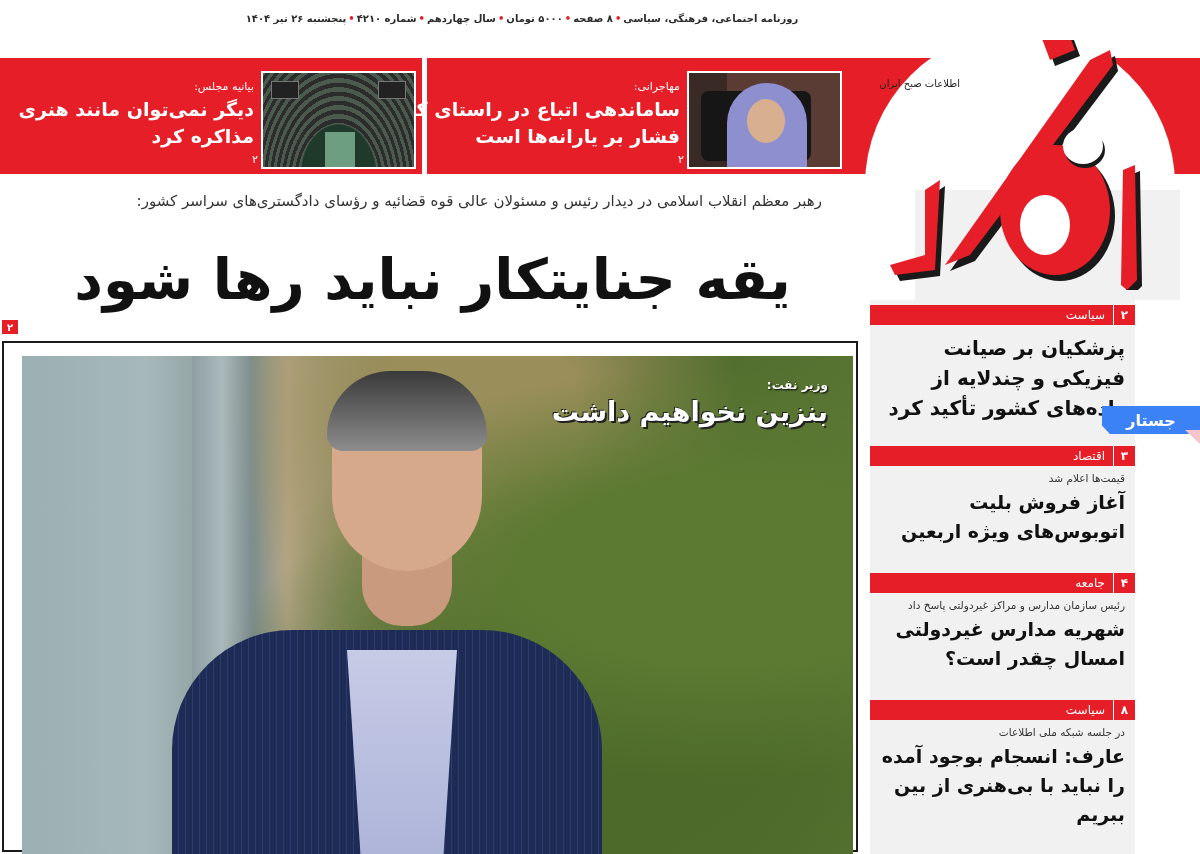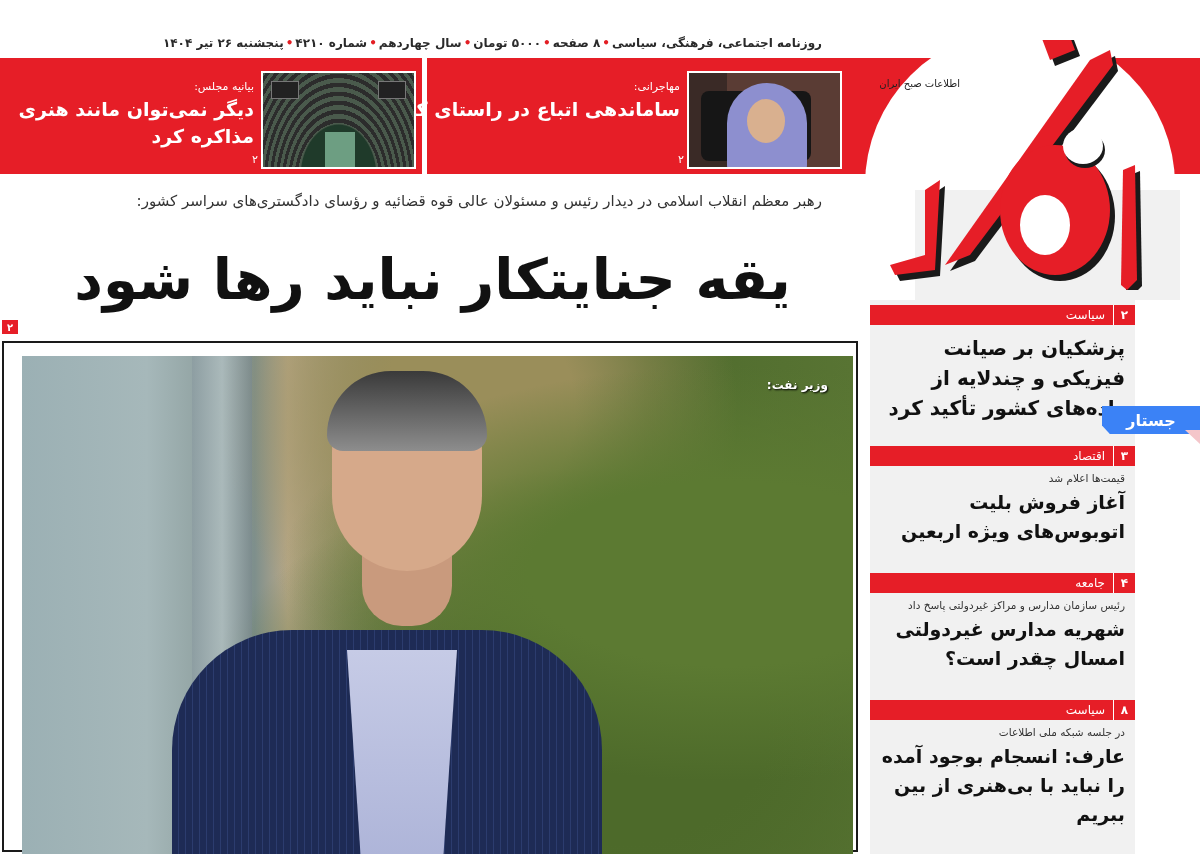--- a/index.html
+++ b/index.html
@@ -1,22 +1,22 @@
 <!DOCTYPE html>
 <html><head>
 <meta charset="utf-8">
 <style>
   * { box-sizing: border-box; margin: 0; padding: 0; }
   html, body { width: 1200px; height: 854px; overflow: hidden; background: #ffffff; }
   body { font-family: "DejaVu Sans", sans-serif; direction: rtl; position: relative; color: #1a1a1a; }
 
   
   .meta-line {
-    position: absolute; top: 36px; right: 378px; width: 600px;
-    font-size: 12px; font-weight: bold; color: #2a2a2a; text-align: center; white-space: nowrap;
+    position: absolute; top: 13px; right: 378px; width: 600px;
+    font-size: 10px; font-weight: bold; color: #2a2a2a; text-align: center; white-space: nowrap;
   }
   .meta-line .dot { color: #e31e24; padding: 0 2px; }
 
   
   .top-band {
     position: absolute; top: 58px; left: 0; width: 1200px; height: 116px; background: #e61e27;
   }
   .band-divider { position: absolute; top: 58px; left: 422px; width: 5px; height: 116px; background: #ffffff; }
 
   .teaser { position: absolute; top: 58px; height: 116px; color: #fff; }
@@ -133,20 +133,21 @@
 
 <div class="teaser" style="left:427px;width:425px;">
   <div class="thumb thumb-woman" style="right:10px;">
     <div class="chair"></div>
     <div class="hijab"></div>
     <div class="face"></div>
   </div>
   <div class="kicker" style="top:22px;right:172px;">مهاجرانی:</div>
   <div class="title" style="top:38px;right:172px;">
     <div>ساماندهی اتباع در راستای کاهش</div>
+    <div>فشار بر یارانه‌ها است</div>
   </div>
   <div class="pg" style="top:95px;right:168px;">۲</div>
 </div>
 
 <div class="teaser" style="left:0;width:422px;">
   <div class="thumb thumb-parliament" style="right:6px;">
     <div class="screen" style="left:8px;"></div>
     <div class="screen" style="right:8px;"></div>
     <div class="carpet"></div>
   </div>
@@ -191,20 +192,21 @@
 <div class="photo">
   <div class="pillar"></div>
   <div class="suit"></div>
   <div class="shirt"></div>
   <div class="neck"></div>
   <div class="head"></div>
   <div class="hair"></div>
   <div class="photo-caption">
     <div class="kicker">وزیر نفت:</div>
     <div class="title">
+      <div>بنزین نخواهیم داشت</div>
     </div>
   </div>
   <div class="pg-badge" style="bottom:6px;left:8px;width:16px;height:16px;">۳</div>
 </div>
 
 <div class="sidebar-bg"></div>
 
 <div class="side-item" style="top:305px;height:140px;">
   <div class="side-bar">
     <span class="num">۲</span>

